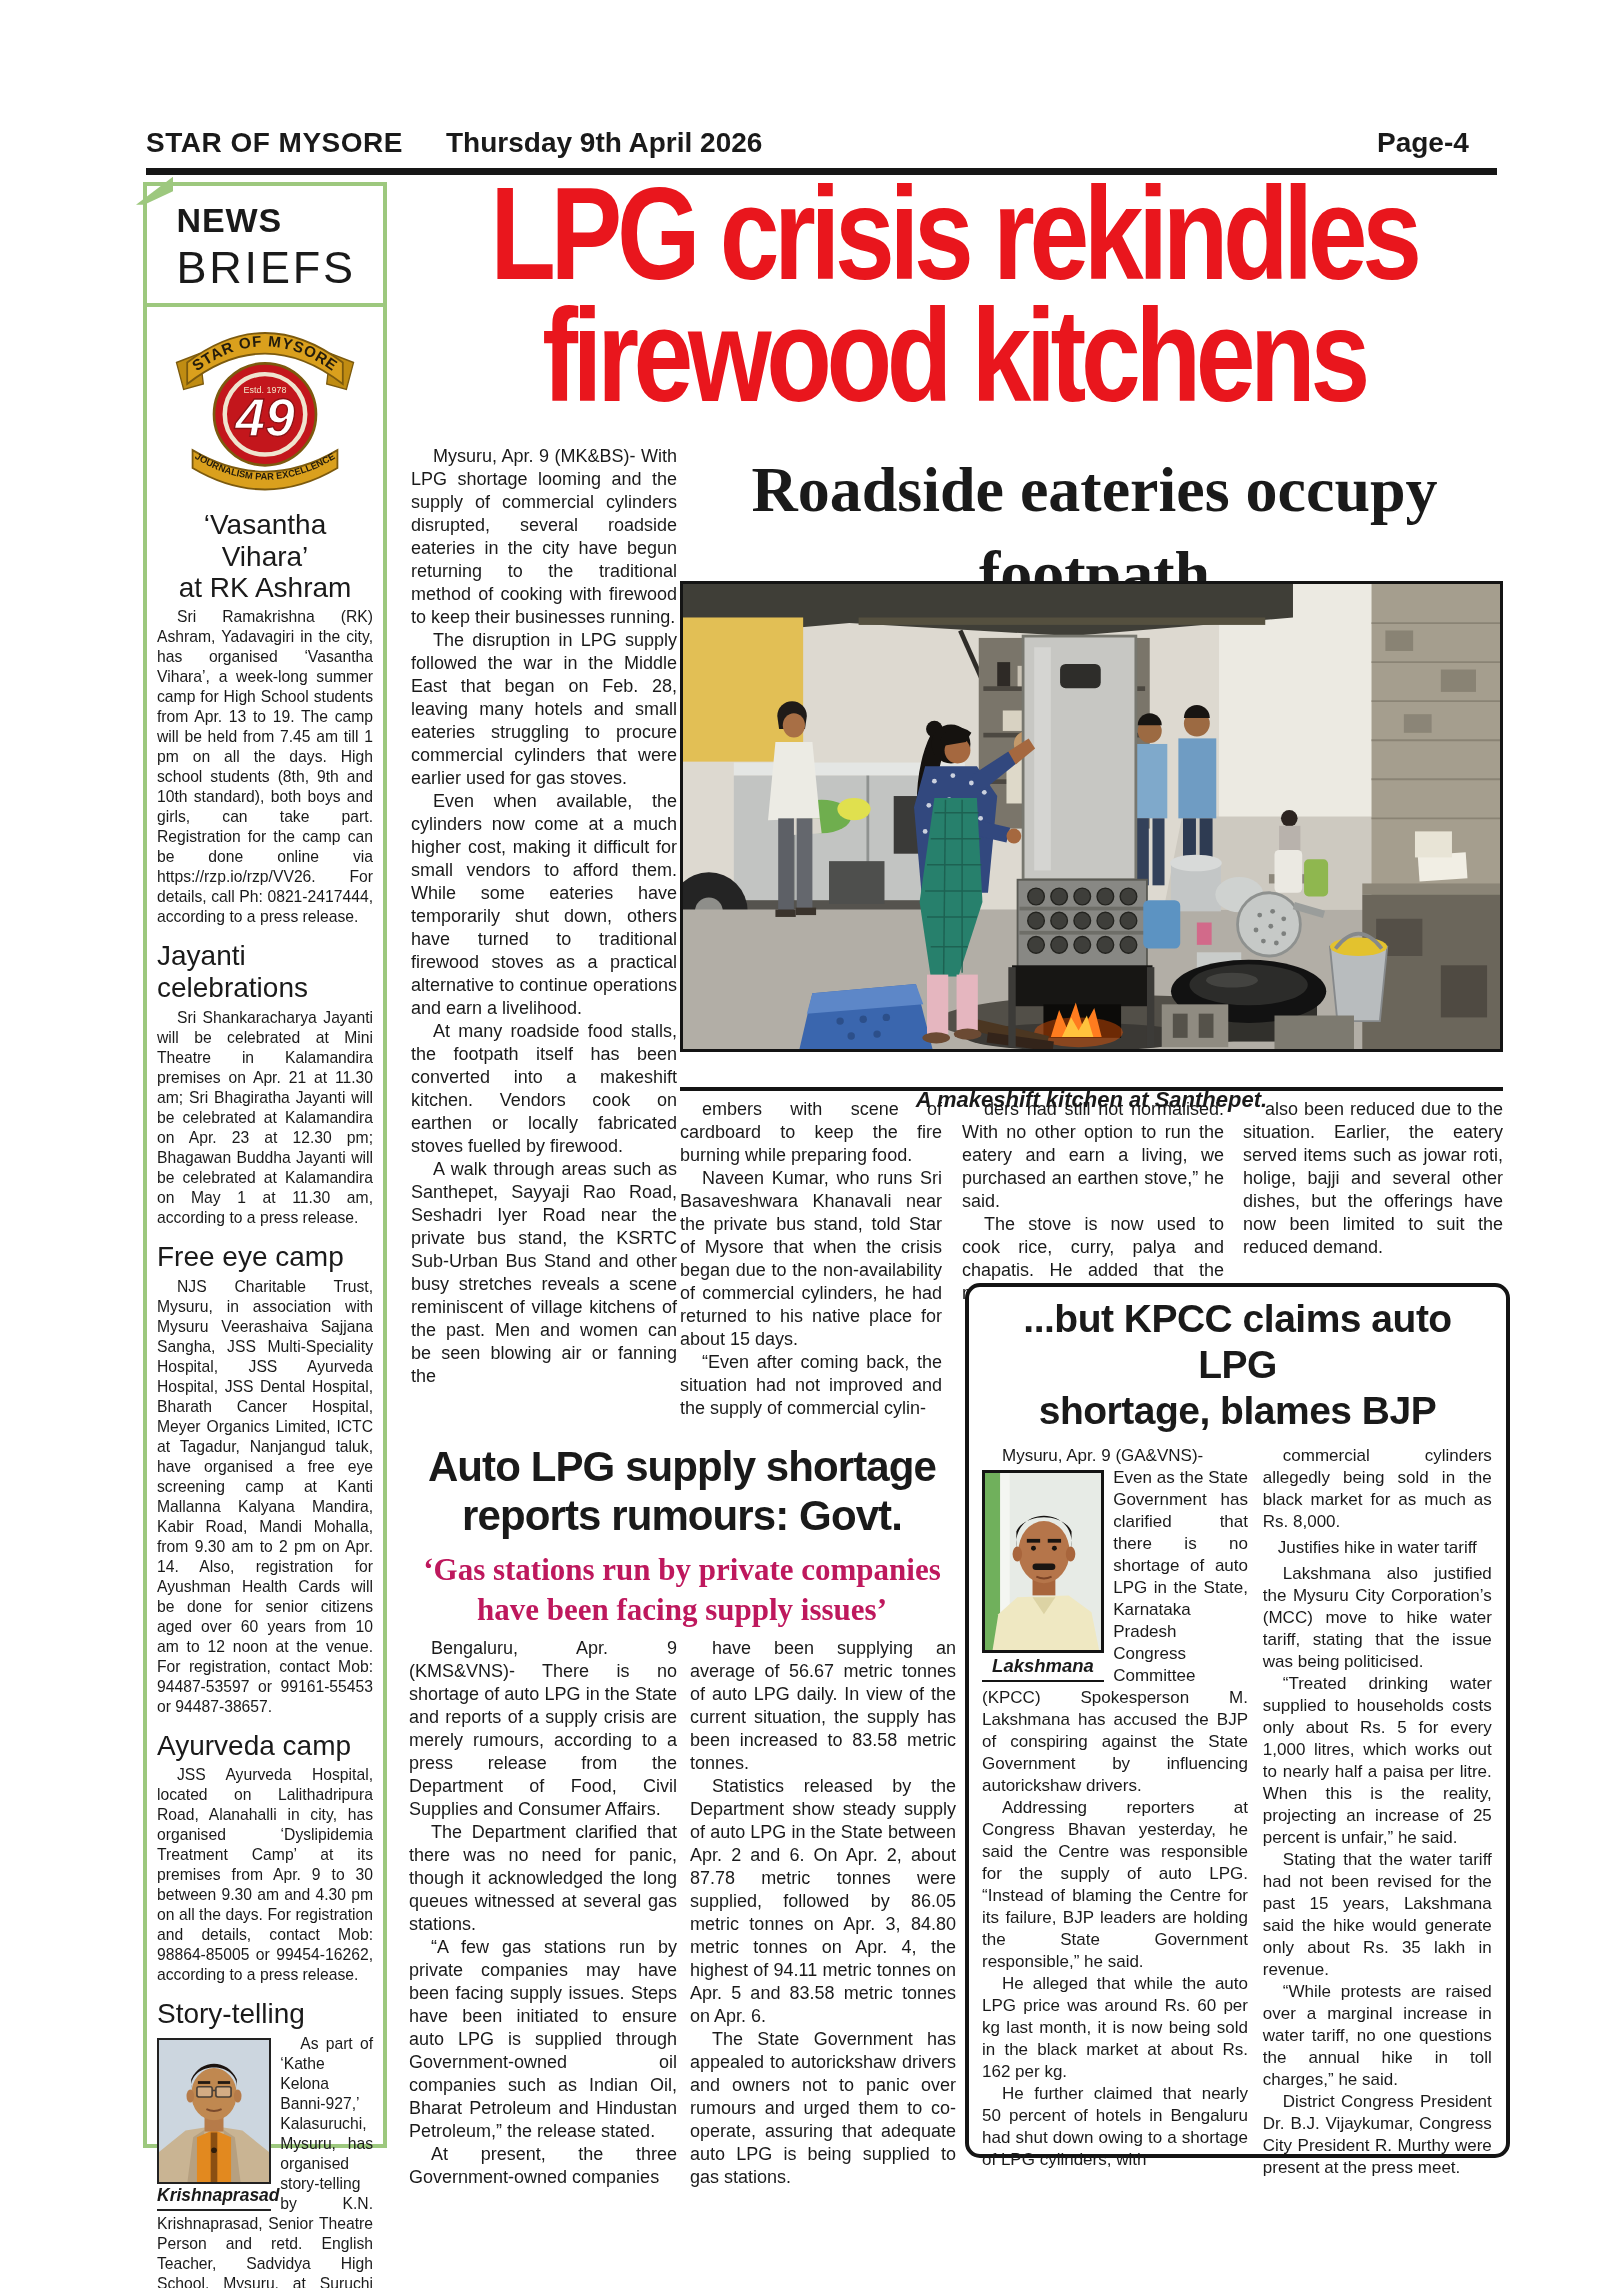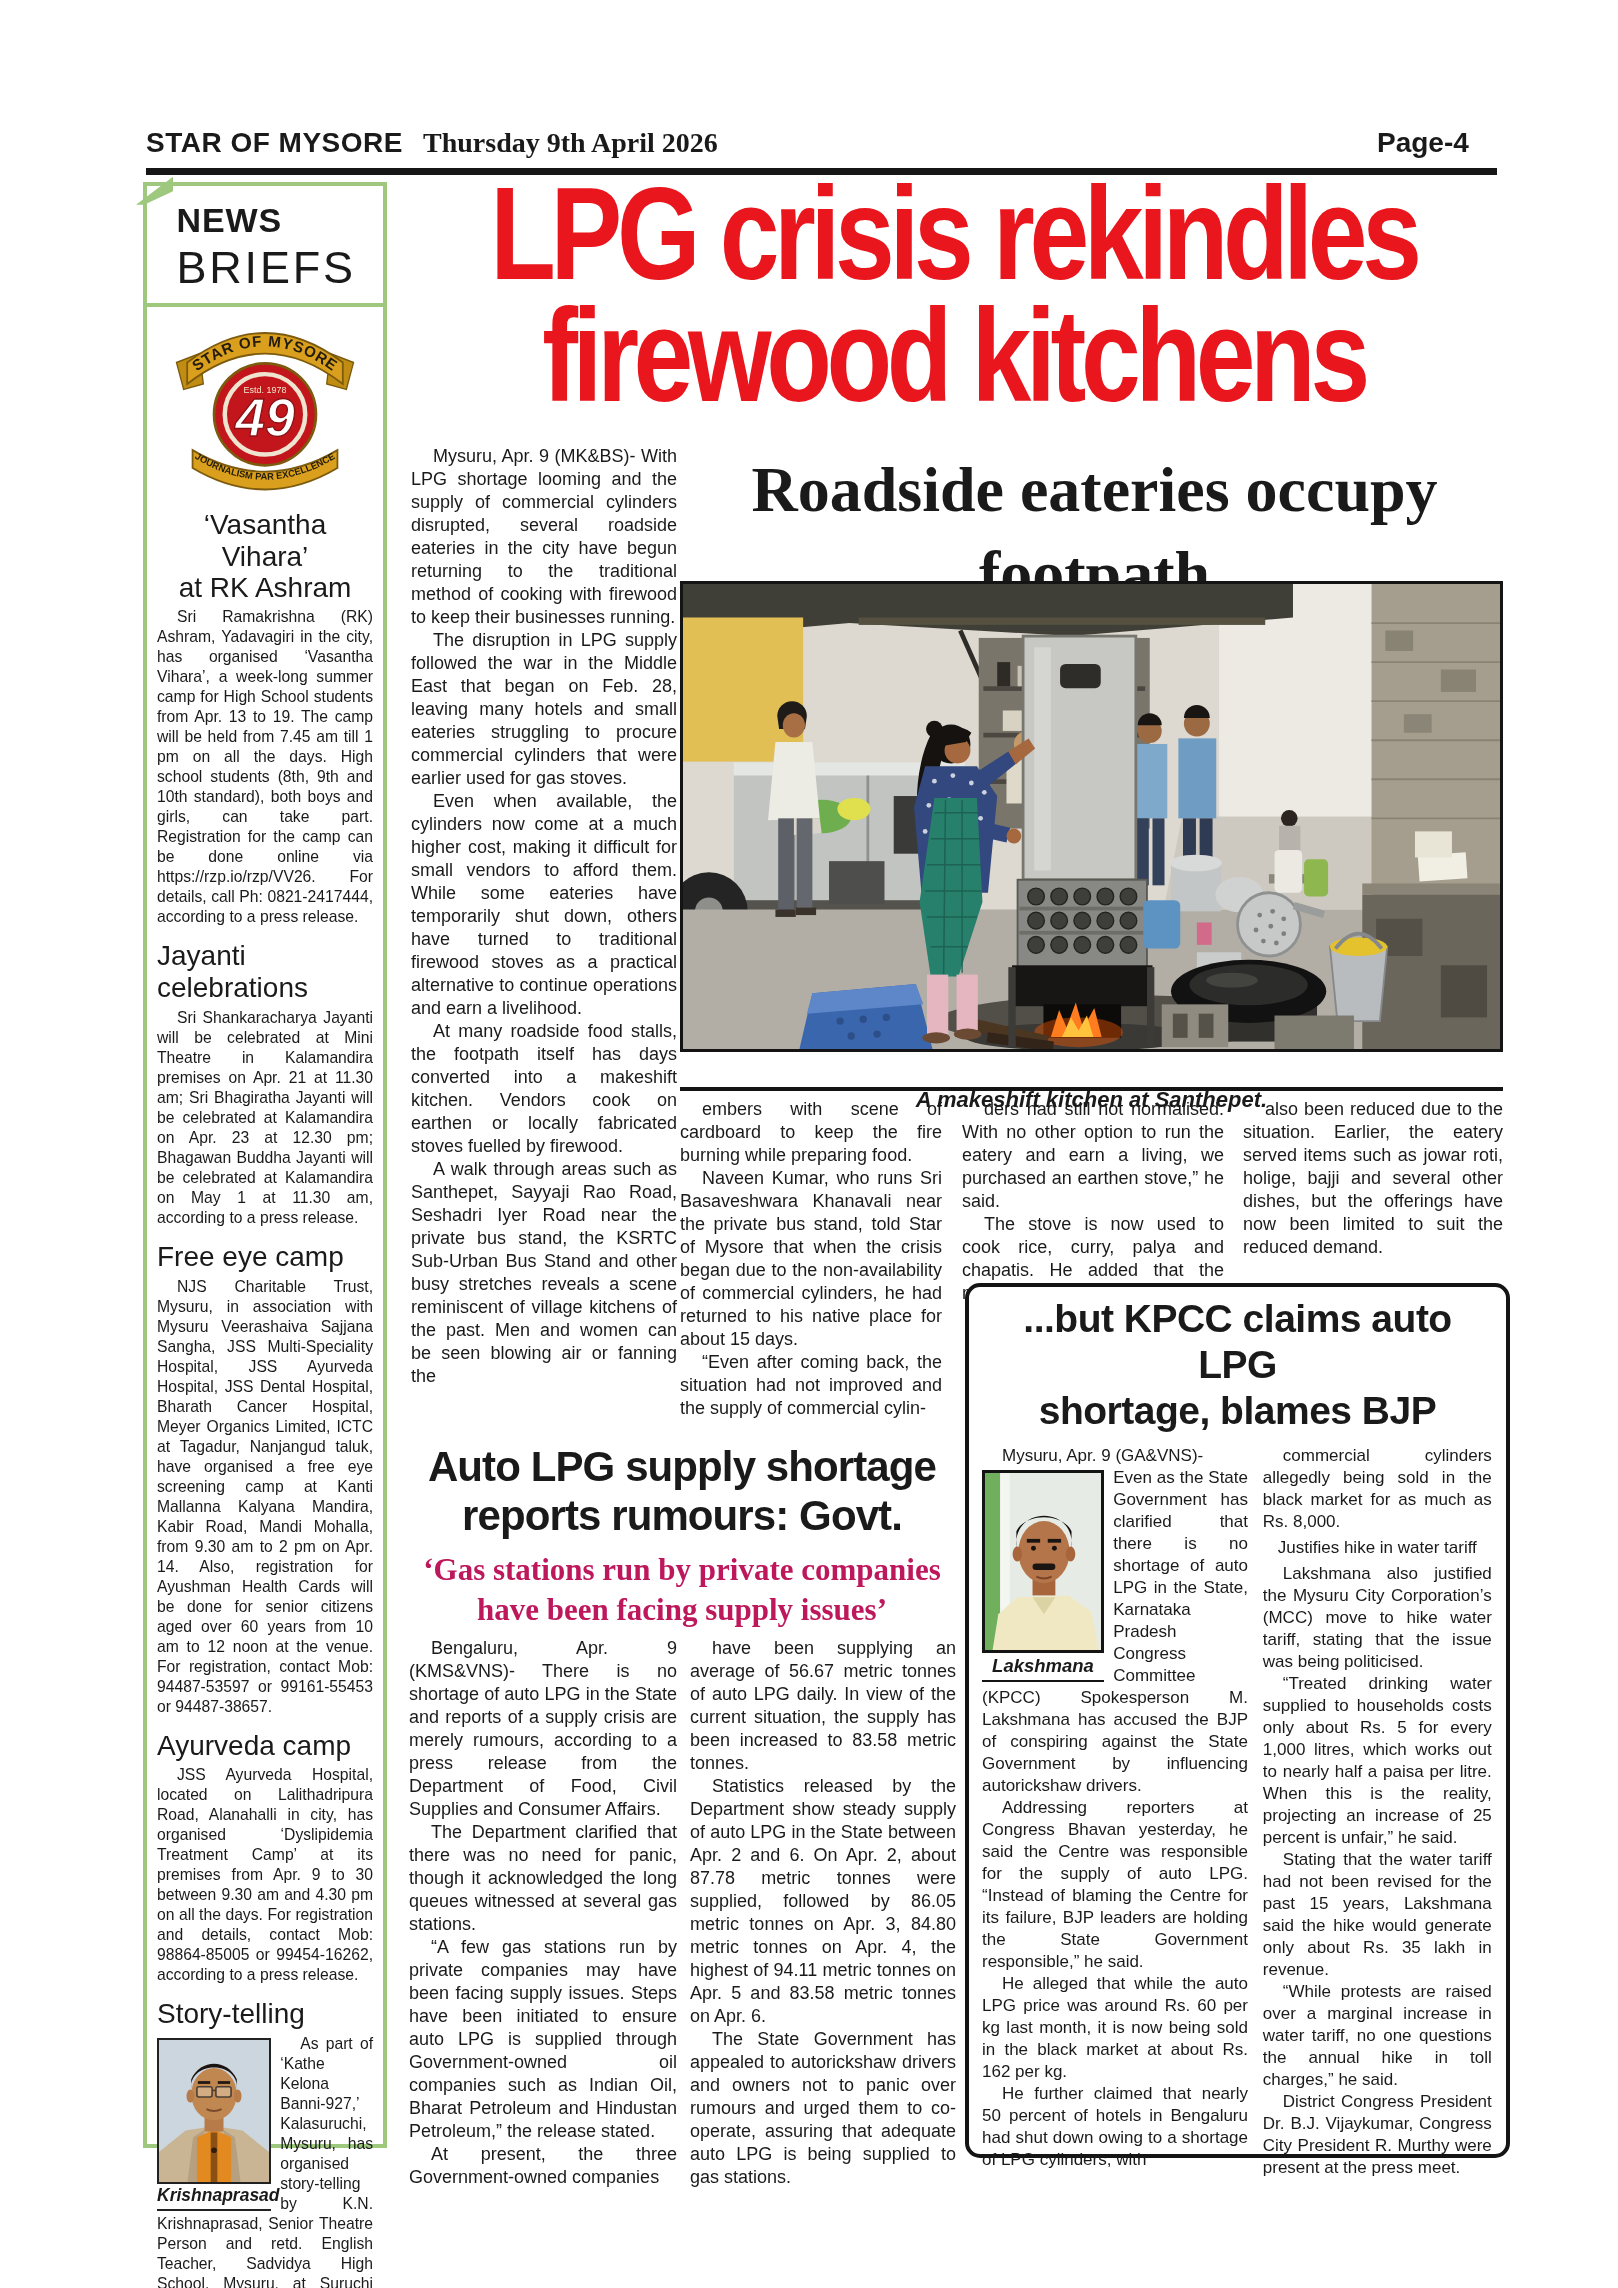--- a/index.html
+++ b/index.html
@@ -3,21 +3,21 @@
 <meta charset="utf-8">
 <style>
   * { margin:0; padding:0; box-sizing:border-box; }
   html,body { background:#ffffff; }
   body { font-family:"Liberation Sans", sans-serif; color:#1a1a1a; }
   .page { position:relative; width:1619px; height:2289px; background:#fff; overflow:hidden;margin-top:20px; }
   .abs { position:absolute; }
 
   
   .mast-name  { left:146px; top:107px; font-size:28px; font-weight:bold; letter-spacing:0.5px; }
-  .mast-date  { left:423px; top:107px; font-size:28px; font-weight:bold;font-family:Liberation Serif, serif; }
+  .mast-date  { left:446px; top:107px; font-size:28px; font-weight:bold; }
   .mast-page  { left:1377px; top:107px; font-size:28px; font-weight:bold; }
   .mast-rule  { left:146px; top:148px; width:1351px; height:7.4px; background:#161616; }
 
   
   .main-headline { left:388px; top:153px; width:1131px; text-align:center;
     color:#e9161d; font-weight:bold; font-size:131px; line-height:0.93; letter-spacing:-6.5px;
     transform:scaleX(0.82); transform-origin:50% 0; white-space:nowrap; }
 
   
   .briefs { left:143px; top:162px; width:244px; height:1966px; border:4.6px solid #9dc87e; background:#fff; }
@@ -172,21 +172,21 @@
           <div class="clear"></div>
         </div>
       </section>
     </div>
   </aside>
 
   <section class="abs lead-intro body-text">
       <p class="para">Mysuru, Apr. 9 (MK&amp;BS)- With LPG shortage looming and the supply of commercial cylinders disrupted, several roadside eateries in the city have begun returning to the traditional method of cooking with firewood to keep their businesses running.</p>
       <p class="para">The disruption in LPG supply followed the war in the Middle East that began on Feb. 28, leaving many hotels and small eateries struggling to procure commercial cylinders that were earlier used for gas stoves.</p>
       <p class="para">Even when available, the cylinders now come at a much higher cost, making it difficult for small vendors to afford them. While some eateries have temporarily shut down, others have turned to traditional firewood stoves as a practical alternative to continue operations and earn a livelihood.</p>
-      <p class="para">At many roadside food stalls, the footpath itself has days converted into a makeshift kitchen. Vendors cook on earthen or locally fabricated stoves fuelled by firewood.</p>
+      <p class="para">At many roadside food stalls, the footpath itself has been converted into a makeshift kitchen. Vendors cook on earthen or locally fabricated stoves fuelled by firewood.</p>
       <p class="para">A walk through areas such as Santhepet, Sayyaji Rao Road, Seshadri Iyer Road near the private bus stand, the KSRTC Sub-Urban Bus Stand and other busy stretches reveals a scene reminiscent of village kitchens of the past.  Men and women can be seen blowing air or fanning the</p>
     </section>
 
   <h2 class="abs lead-subhead">
     <span>Roadside eateries occupy footpath</span><br>
     <span>space to set up firewood stoves</span>
   </h2>
 
   <figure class="abs lead-photo">
     <svg viewBox="0 0 884 500" preserveAspectRatio="none">

